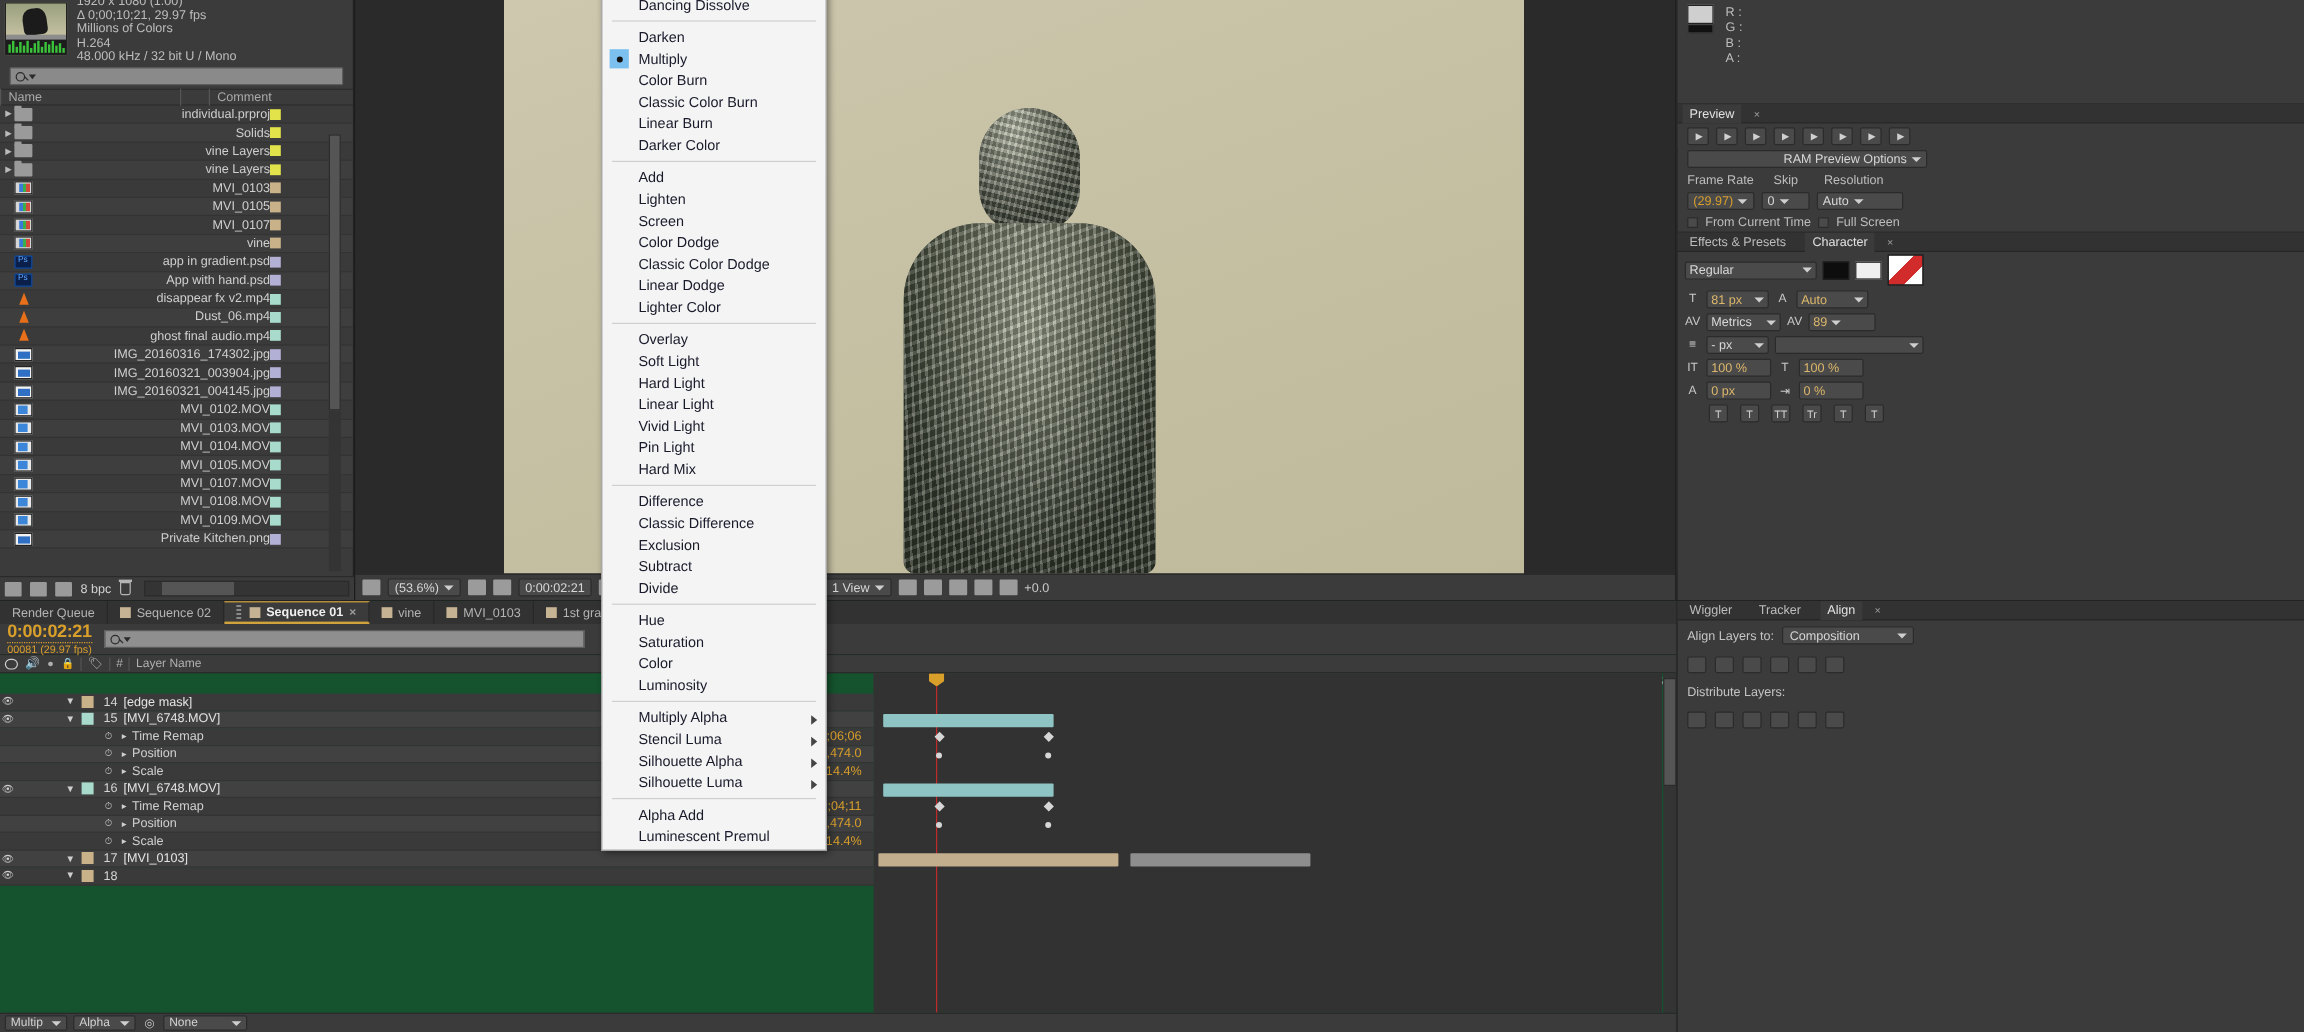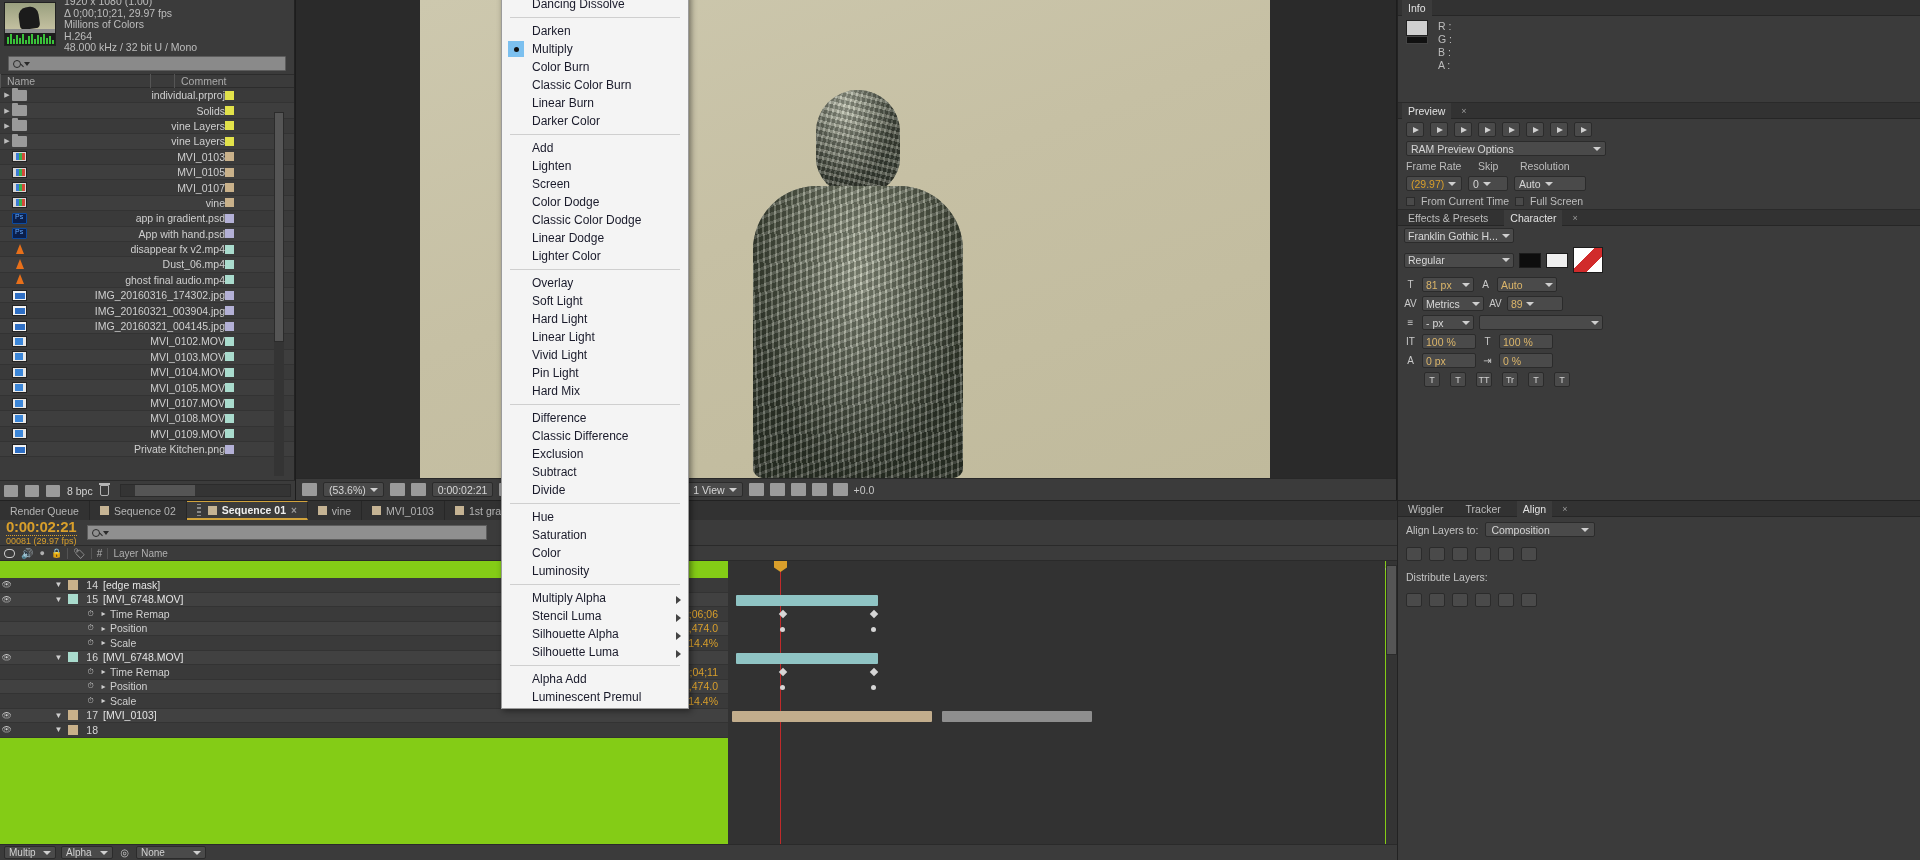--- a/index.html
+++ b/index.html
@@ -106,21 +106,21 @@
   .pchk{width:9px;height:9px;background:#4a4a4a;border:1px solid #2b2b2b;}
   #char-panel{border-top:1px solid #2a2a2a;padding-bottom:6px;}
   .charrow{display:flex;align-items:center;gap:5px;padding:2px 6px;font-size:10.5px;}
   .cfield{background:#4a4a4a;border:1px solid #2b2b2b;border-radius:2px;height:15px;display:flex;align-items:center;padding:0 3px;color:#dcb66a;gap:3px;}
   .cfield.grey{color:#d8d8d8;}
   .cicon{width:13px;height:13px;color:#c9c9c9;font-size:10px;display:flex;align-items:center;justify-content:center;}
   .colorsw{width:22px;height:15px;border:1px solid #1c1c1c;}
   .gradsw{width:30px;height:26px;background:linear-gradient(135deg,#ffffff 0 40%,#d12b2b 40% 70%,#ffffff 70%);border:1px solid #1c1c1c;}
   .tbtn2{width:16px;height:15px;background:#4a4a4a;border:1px solid #2b2b2b;border-radius:2px;color:#d2d2d2;font-size:9px;display:flex;align-items:center;justify-content:center;}
   
-  #timeline{left:0;top:500px;width:1397px;height:360px;background:#84cc16;border-top:1px solid #222;}
+  #timeline{left:0;top:500px;width:1397px;height:360px;background:#14532d;border-top:1px solid #222;}
   #tl-tabs{display:flex;align-items:center;height:19px;background:#323232;font-size:10.5px;}
   .tltab{display:flex;align-items:center;gap:5px;padding:0 10px;height:19px;color:#b4b4b4;border-right:1px solid #272727;}
   .tltab .sw{width:9px;height:9px;background:#c5b393;}
   .tltab.active{background:#3b3b3b;color:#efefef;border-top:1px solid #d1a33c;border-bottom:2px solid #d1a33c;font-weight:bold;}
   .tltab .x{color:#9a9a9a;font-size:10px;}
   .dots{width:4px;height:13px;background:repeating-linear-gradient(#8a8a8a 0 1.5px,transparent 1.5px 3.5px);margin-right:2px;}
   #tl-head{display:flex;align-items:center;height:26px;background:#3b3b3b;border-bottom:1px solid #2a2a2a;}
   #tc{padding-left:6px;}
   #tc .big{color:#d99f2b;font-size:15px;font-weight:bold;letter-spacing:-.3px;border-bottom:1px dotted #d99f2b;line-height:16px;}
   #tc .small{color:#d99f2b;font-size:9px;}
@@ -462,23 +462,20 @@
     <div class="mitem"><span>Stencil Luma</span><span class="msub"></span></div>
     <div class="mitem"><span>Silhouette Alpha</span><span class="msub"></span></div>
     <div class="mitem"><span>Silhouette Luma</span><span class="msub"></span></div>
     <div class="msep"></div>
     <div class="mitem"><span>Alpha Add</span></div>
     <div class="mitem"><span>Luminescent Premul</span></div>
   </div>
 
 <div class="abs" id="right-col">
 
-  <div class="panel-tabbar">
-    <div class="ptab active">Info</div>
-  </div>
   <div id="info-panel">
     <div class="swatchbox"></div>
     <div class="swatchbox2"></div>
     <div class="info-rg">
       <div>R :</div>
       <div>G :</div>
       <div>B :</div>
       <div>A :</div>
     </div>
   </div>
@@ -492,21 +489,21 @@
       <div class="tbtn"></div>
       <div class="tbtn"></div>
       <div class="tbtn"></div>
       <div class="tbtn"></div>
       <div class="tbtn"></div>
       <div class="tbtn"></div>
       <div class="tbtn"></div>
       <div class="tbtn"></div>
     </div>
     <div class="prow2">
-      <div class="psel" style="width:200px;justify-content:space-between">
+      <div class="psel" style="width:200px;justify-content:flex-end">
         <span>RAM Preview Options</span>
           <span class="caret"></span>
       </div>
     </div>
     <div class="prow2">
       <span style="width:66px">Frame Rate</span>
       <span style="width:36px">Skip</span>
       <span>Resolution</span>
     </div>
     <div class="prow2">
@@ -529,26 +526,20 @@
       <div class="pchk"></div>
       <span>Full Screen</span>
     </div>
   </div>
 
   <div id="char-panel">
     <div class="panel-tabbar">
       <div class="ptab">Effects &amp; Presets</div>
       <div class="ptab active">Character</div>
       <span class="pclose">×</span>
-    </div>
-    <div class="charrow">
-      <div class="cfield grey" style="width:110px;justify-content:space-between">
-        <span>Franklin Gothic H...</span>
-          <span class="caret"></span>
-      </div>
     </div>
     <div class="charrow">
       <div class="cfield grey" style="width:110px;justify-content:space-between">
         <span>Regular</span>
           <span class="caret"></span>
       </div>
       <div class="colorsw" style="background:#0d0d0d"></div>
       <div class="colorsw" style="background:#efefef"></div>
       <div class="gradsw"></div>
     </div>

